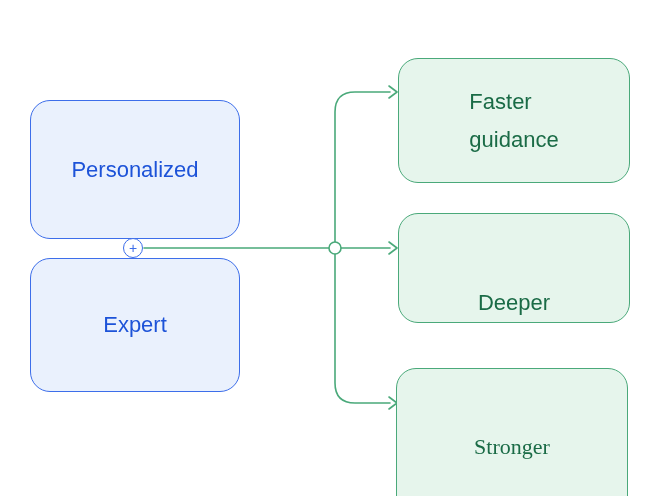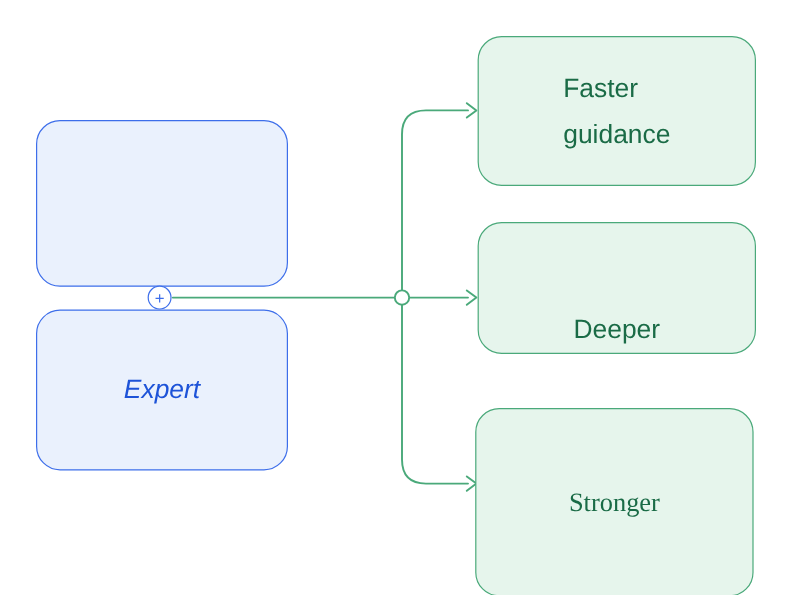--- a/index.html
+++ b/index.html
@@ -52,24 +52,25 @@
 
   .node.blue {
     background: var(--blue-fill, #eaf1fd);
     border: 1.5px solid var(--blue-border, #3d6eea);
     color: var(--blue-text, #1d53d8);
   }
   .node.green {
     background: var(--green-fill, #e6f5ec);
     border: 1.5px solid var(--green-border, #4aa97a);
     color: var(--green-text, #1a6b46);
+    margin-top: 28px;
   }
 
   .pos-personalized { left: 30px;  top: 100px; width: 210px; height: 139px; }
-  .pos-expert       { left: 30px;  top: 258px; width: 210px; height: 134px; font-style: italic; }
+  .pos-expert       { left: 30px;  top: 258px; width: 210px; height: 134px; }
   .pos-faster       { left: 398px; top: 30px;  width: 232px; height: 125px; }
   .pos-deeper       { left: 398px; top: 185px; width: 232px; height: 110px; align-items: flex-end; }
   .pos-stronger     { left: 396px; top: 340px; width: 232px; height: 157px; font-family: Liberation Serif, serif; }
 
   
   .plus-junction {
     position: absolute;
     left: 123px; top: 238px;
     width: 20px; height: 20px;
     z-index: 3;
@@ -96,20 +97,21 @@
     <path class="connector" d="M341 248 H390"></path>
     <path class="connector" d="M335 254 V383 Q335 403 355 403 H390"></path>
     <path class="connector" d="M389 86 L397 92 L389 98"></path>
     <path class="connector" d="M389 242 L397 248 L389 254"></path>
     <path class="connector" d="M389 397 L397 403 L389 409"></path>
     <circle class="branch-dot" cx="335" cy="248" r="6"></circle>
   </svg>
 
   <div class="node blue pos-personalized">
     <div class="label">
+      <span class="line">Personalized</span>
     </div>
   </div>
 
   <div class="node blue pos-expert">
     <div class="label">
       <span class="line">Expert</span>
     </div>
   </div>
 
   <div class="plus-junction">

